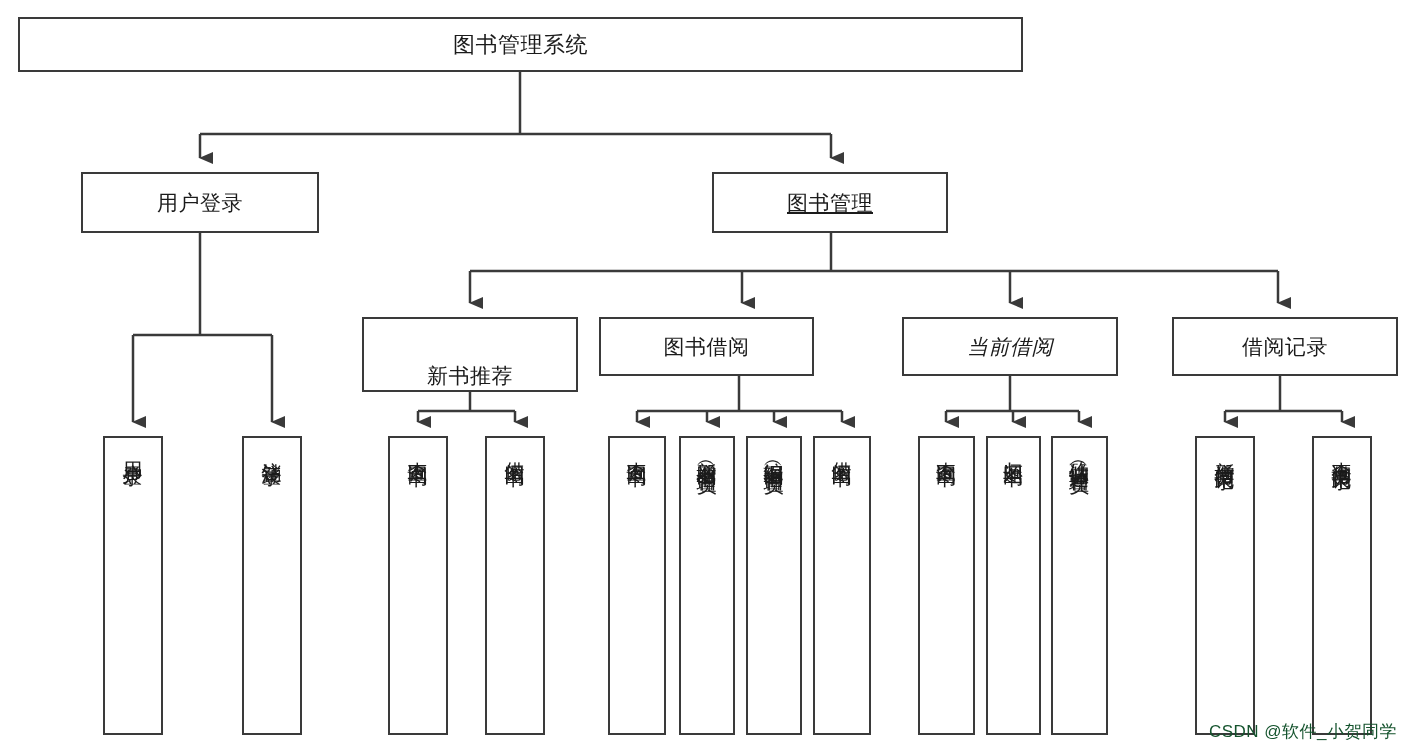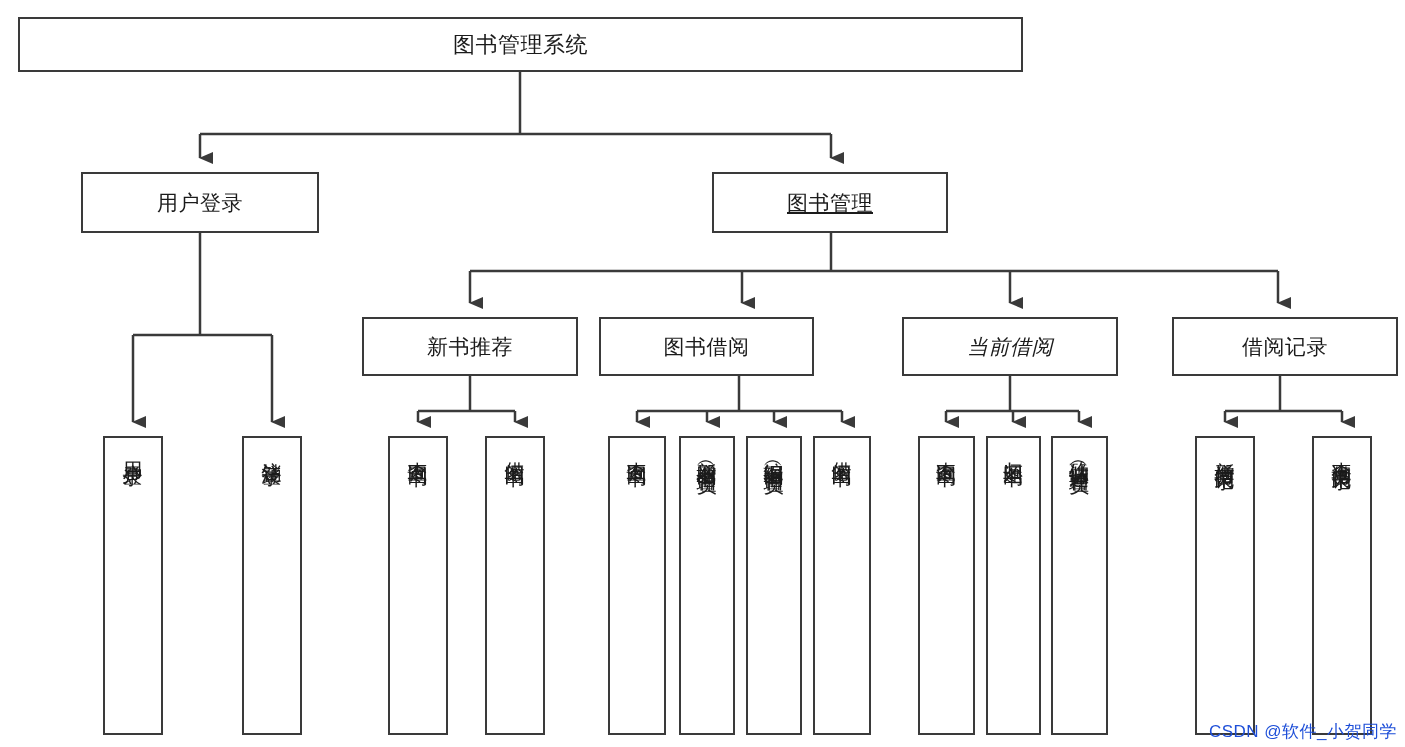--- a/index.html
+++ b/index.html
@@ -64,21 +64,21 @@
     fill: none;
   }
   .arrowhead {
     fill: #3a3a3a;
   }
   .watermark {
     position: absolute;
     right: 8px;
     bottom: 4px;
     font-size: 17px;
-    color: #1d4ed8;
+    color: #14532d;
     white-space: nowrap;
     letter-spacing: 0.5px;
   }
 </style>
 </head>
 <body>
 
 <div id="canvas">
 
   <svg class="wires" viewBox="0 0 1405 747" xmlns="http://www.w3.org/2000/svg">
@@ -134,21 +134,21 @@
     <span>图书管理系统</span>
   </div>
 
   <div class="node h" style="left: 81px; top: 172px; width: 238px; height: 61px;">
     <span>用户登录</span>
   </div>
   <div class="node h" style="left: 712px; top: 172px; width: 236px; height: 61px; text-decoration: underline;">
     <span>图书管理</span>
   </div>
 
-  <div class="node h" style="left: 362px; top: 317px; width: 216px; height: 59px;">
+  <div class="node h" style="left: 362px; top: 317px; width: 216px; height: 75px; align-items: flex-end;">
     <span>新书推荐</span>
   </div>
   <div class="node h" style="left: 599px; top: 317px; width: 215px; height: 59px;">
     <span>图书借阅</span>
   </div>
   <div class="node h" style="left: 902px; top: 317px; width: 216px; height: 59px; font-style: italic;">
     <span>当前借阅</span>
   </div>
   <div class="node h" style="left: 1172px; top: 317px; width: 226px; height: 59px;">
     <span>借阅记录</span>

